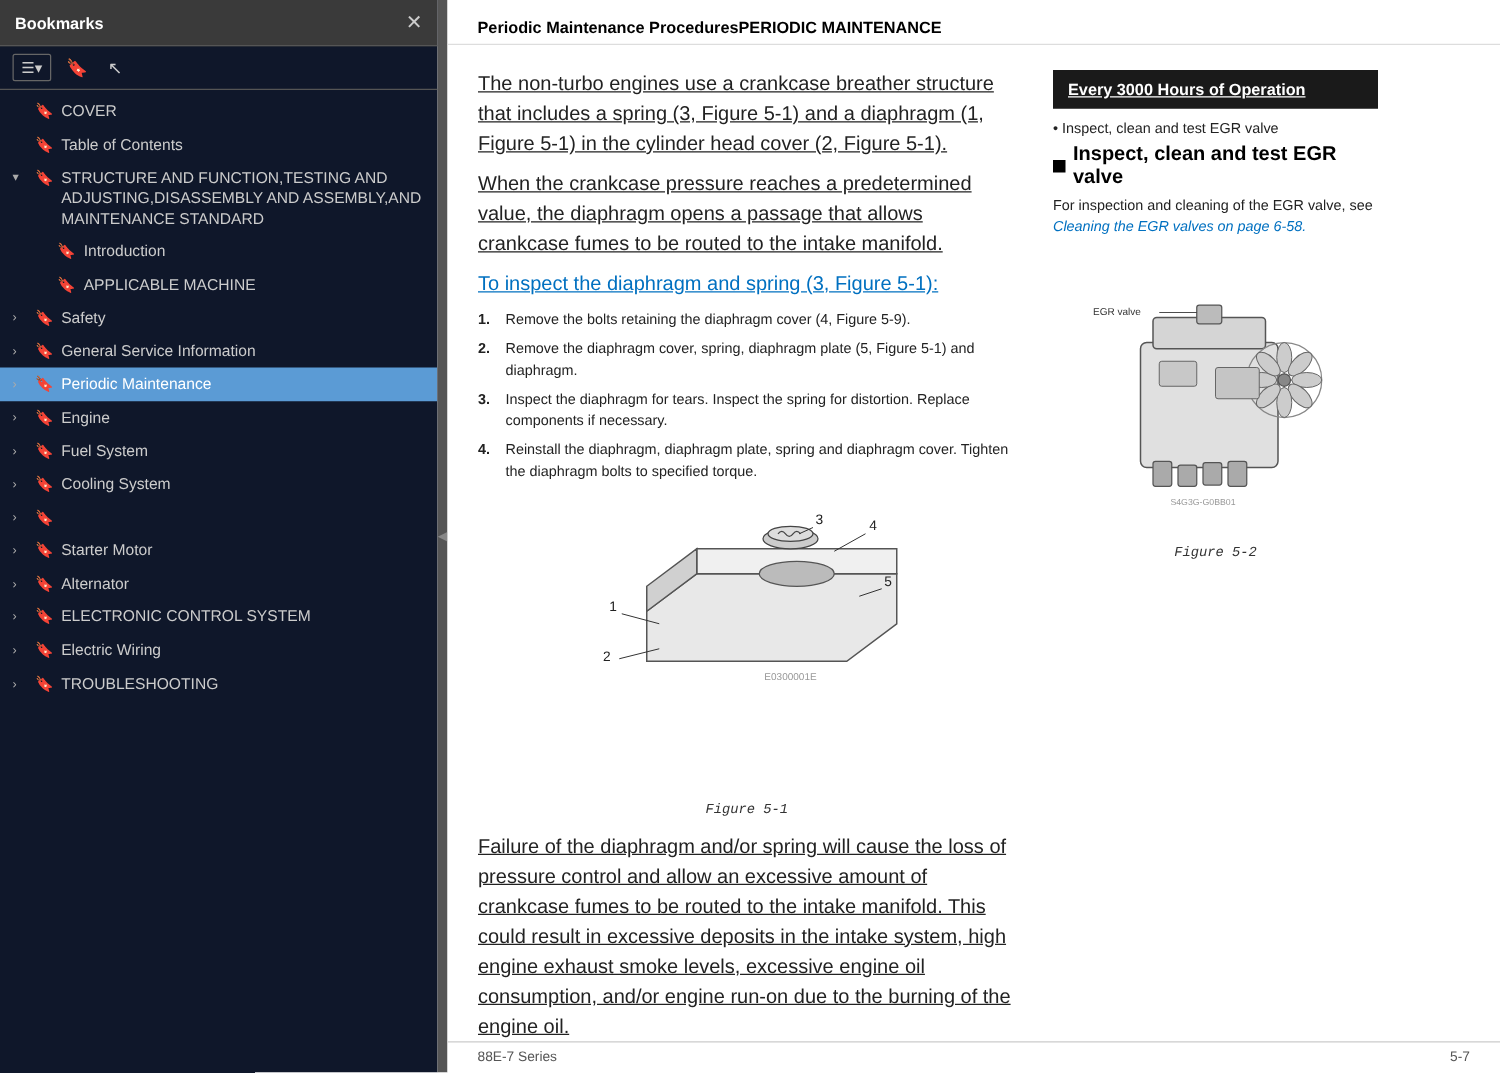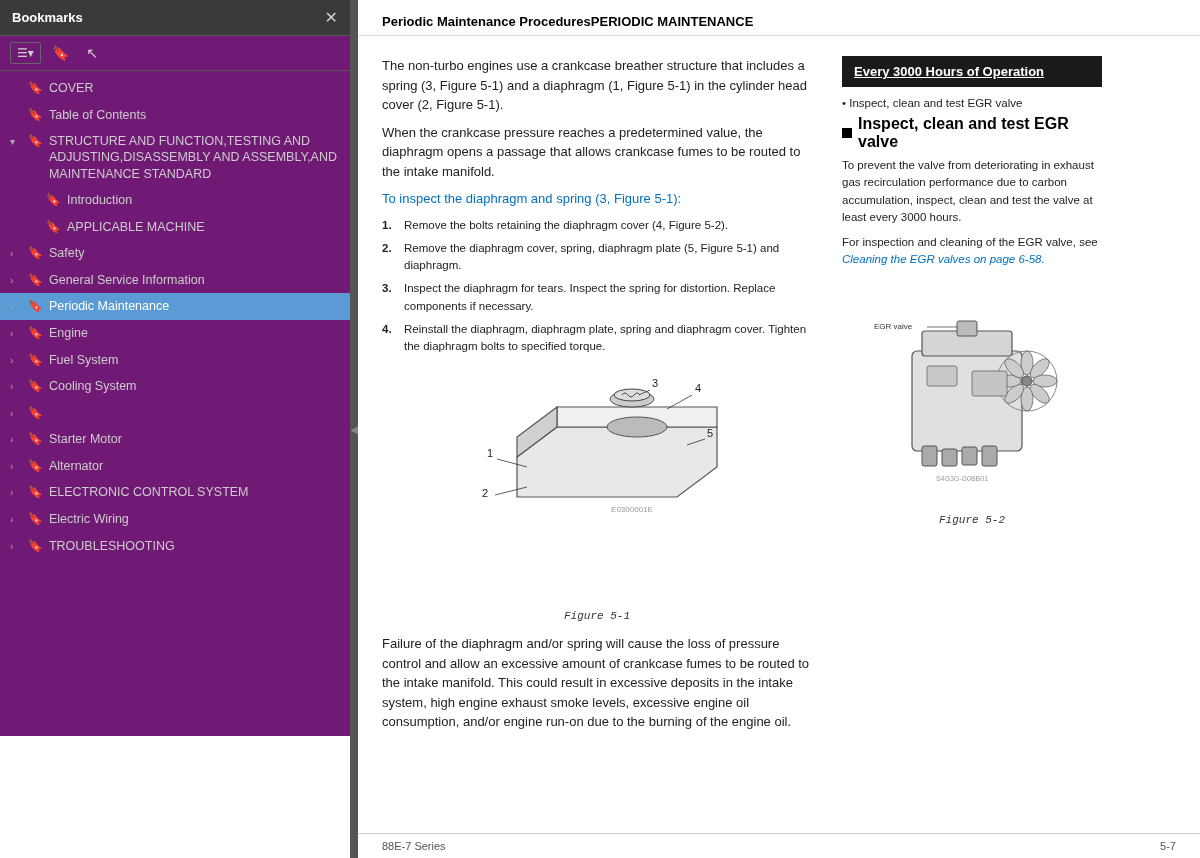--- a/index.html
+++ b/index.html
@@ -2,25 +2,25 @@
 <html><head>
   <meta charset="utf-8">
   <style>
     * { box-sizing: border-box; margin: 0; padding: 0; }
     body { font-family: Arial, sans-serif; font-size: 12px; background: #fff; display: flex; width: 1200px; height: 858px; overflow: hidden; }
 
     
     .sidebar {
       width: 350px;
       min-width: 350px;
-      background: #701a75;
+      background: #0f172a;
       color: #ddd;
       display: flex;
       flex-direction: column;
-      height: 736px;
+      height: 858px;
       overflow: hidden;
     }
     .sidebar-header {
       display: flex;
       align-items: center;
       justify-content: space-between;
       padding: 8px 12px;
       background: #3a3a3a;
       border-bottom: 1px solid #555;
     }
@@ -149,24 +149,25 @@
       color: #000;
     }
     .content-chapter-title {
       font-size: 13px;
       font-weight: bold;
       color: #000;
       text-align: right;
     }
 
     .body-text {
-      font-size: 13px;
+      font-size: 16px;
       line-height: 1.5;
       color: #222;
       margin-bottom: 8px;
+      text-decoration: underline;
     }
     .body-text-link {
       color: #0070c0;
       font-style: italic;
     }
     .step-list {
       margin-left: 0;
       padding-left: 0;
       list-style: none;
     }
@@ -365,21 +366,21 @@
   <div class="content-area">
 
     <div class="content-left">
       <p class="body-text">The non-turbo engines use a crankcase breather structure that includes a spring (3, Figure 5-1) and a diaphragm (1, Figure 5-1) in the cylinder head cover (2, Figure 5-1).</p>
       <p class="body-text">When the crankcase pressure reaches a predetermined value, the diaphragm opens a passage that allows crankcase fumes to be routed to the intake manifold.</p>
       <p class="body-text" style="color:#0070c0;">To inspect the diaphragm and spring (3, Figure 5-1):</p>
 
       <ol class="step-list" id="steps-list">
           <li>
             <span class="step-num">1.</span>
-            <span>Remove the bolts retaining the diaphragm cover (4, Figure 5-2).</span>
+            <span>Remove the bolts retaining the diaphragm cover (4, Figure 5-9).</span>
           </li>
           <li>
             <span class="step-num">2.</span>
             <span>Remove the diaphragm cover, spring, diaphragm plate (5, Figure 5-1) and diaphragm.</span>
           </li>
           <li>
             <span class="step-num">3.</span>
             <span>Inspect the diaphragm for tears. Inspect the spring for distortion. Replace components if necessary.</span>
           </li>
           <li>
@@ -430,21 +431,20 @@
       <p class="body-text">Failure of the diaphragm and/or spring will cause the loss of pressure control and allow an excessive amount of crankcase fumes to be routed to the intake manifold. This could result in excessive deposits in the intake system, high engine exhaust smoke levels, excessive engine oil consumption, and/or engine run-on due to the burning of the engine oil.</p>
     </div>
 
     <div class="content-right">
       <div class="every-hours-box">Every 3000 Hours of Operation</div>
       <p class="right-bullet">• Inspect, clean and test EGR valve</p>
       <div class="right-heading">
         <span class="black-square"></span>
         <span>Inspect, clean and test EGR valve</span>
       </div>
-      <p class="right-body">To prevent the valve from deteriorating in exhaust gas recirculation performance due to carbon accumulation, inspect, clean and test the valve at least every 3000 hours.</p>
       <p class="right-body">
         <span>For inspection and cleaning of the EGR valve, see </span><span class="body-text-link">Cleaning the EGR valves on page 6-58.</span>
       </p>
 
       <div class="figure-container">
         <svg viewBox="0 0 220 210" width="220" height="210">
 
           <g transform="translate(10,10)">
 
             <rect x="40" y="60" width="110" height="100" rx="5" fill="#e0e0e0" stroke="#555" stroke-width="1.2"></rect>

